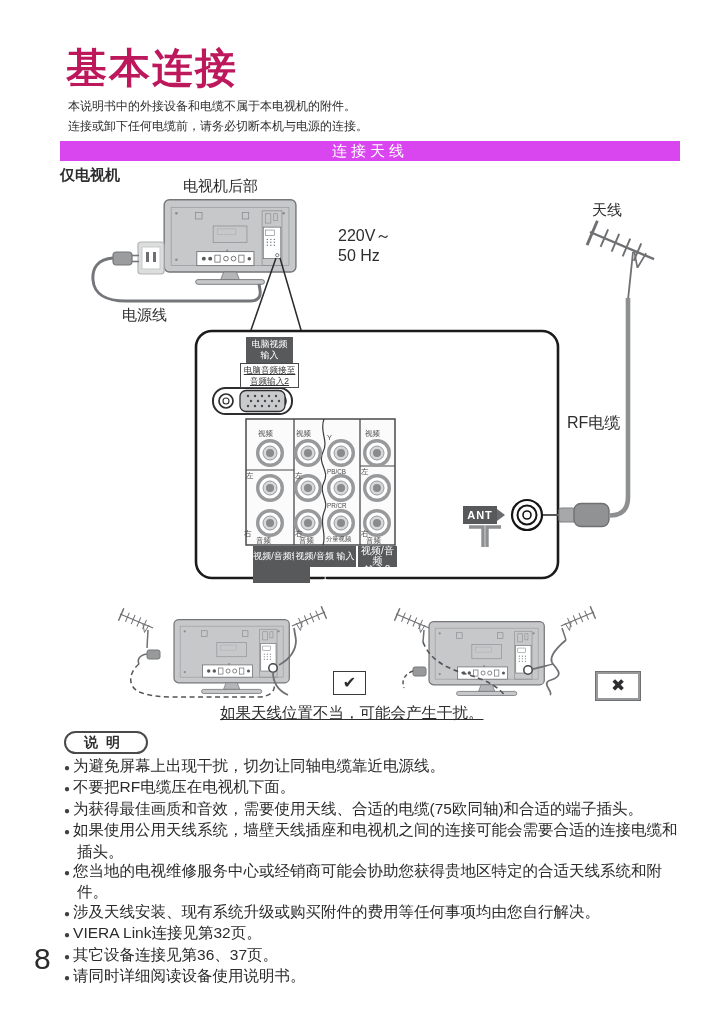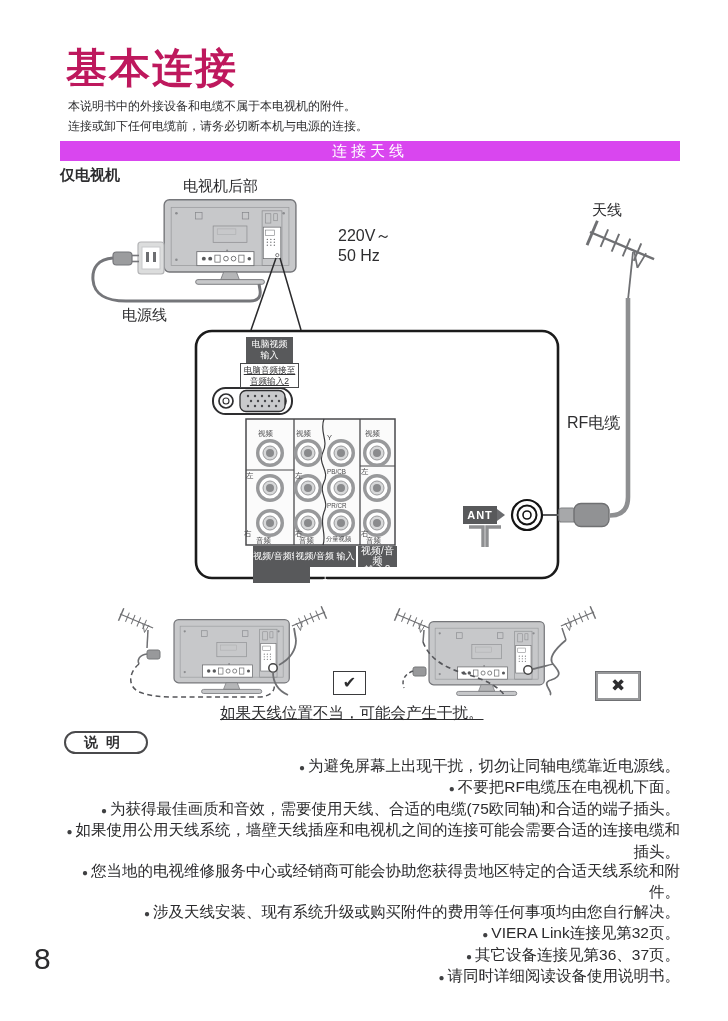--- a/index.html
+++ b/index.html
@@ -252,21 +252,21 @@
   </div>
 
   <div class="abs dkbox antbox" style="left:463px;top:506px;width:34px;height:18px;">ANT</div>
 
   <div class="abs markbox" style="left:333px;top:671px;width:31px;height:22px;font-size:16px;line-height:22px;font-weight:bold;"><span>✔</span></div>
   <div class="abs markbox bad" style="left:596px;top:672px;width:40px;height:24px;font-size:17px;line-height:24px;font-weight:bold;"><span>✖</span></div>
 
   <div class="abs caption" style="left:220px;top:703px;text-decoration:underline;">如果天线位置不当，可能会产生干扰。</div>
 
   <div class="abs pill" style="left:64px;top:731px;width:80px;height:19px;">说明</div>
-  <div class="abs notes" style="left:64px;top:756px;text-align:right;">
+  <div class="abs notes" style="left:64px;top:756px;">
     <ul>
       <li>为避免屏幕上出现干扰，切勿让同轴电缆靠近电源线。</li>
       <li>不要把RF电缆压在电视机下面。</li>
       <li>为获得最佳画质和音效，需要使用天线、合适的电缆(75欧同轴)和合适的端子插头。</li>
       <li>如果使用公用天线系统，墙壁天线插座和电视机之间的连接可能会需要合适的连接电缆和插头。</li>
       <li>您当地的电视维修服务中心或经销商可能会协助您获得贵地区特定的合适天线系统和附件。</li>
       <li>涉及天线安装、现有系统升级或购买附件的费用等任何事项均由您自行解决。</li>
       <li>VIERA Link连接见第32页。</li>
       <li>其它设备连接见第36、37页。</li>
       <li>请同时详细阅读设备使用说明书。</li>

